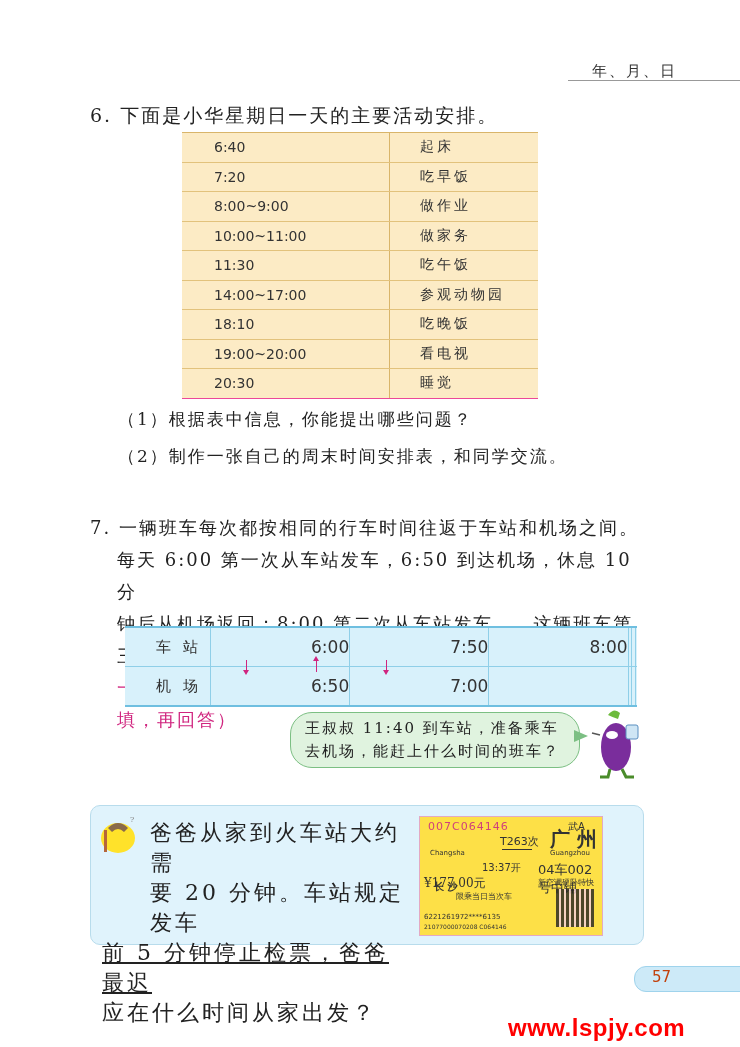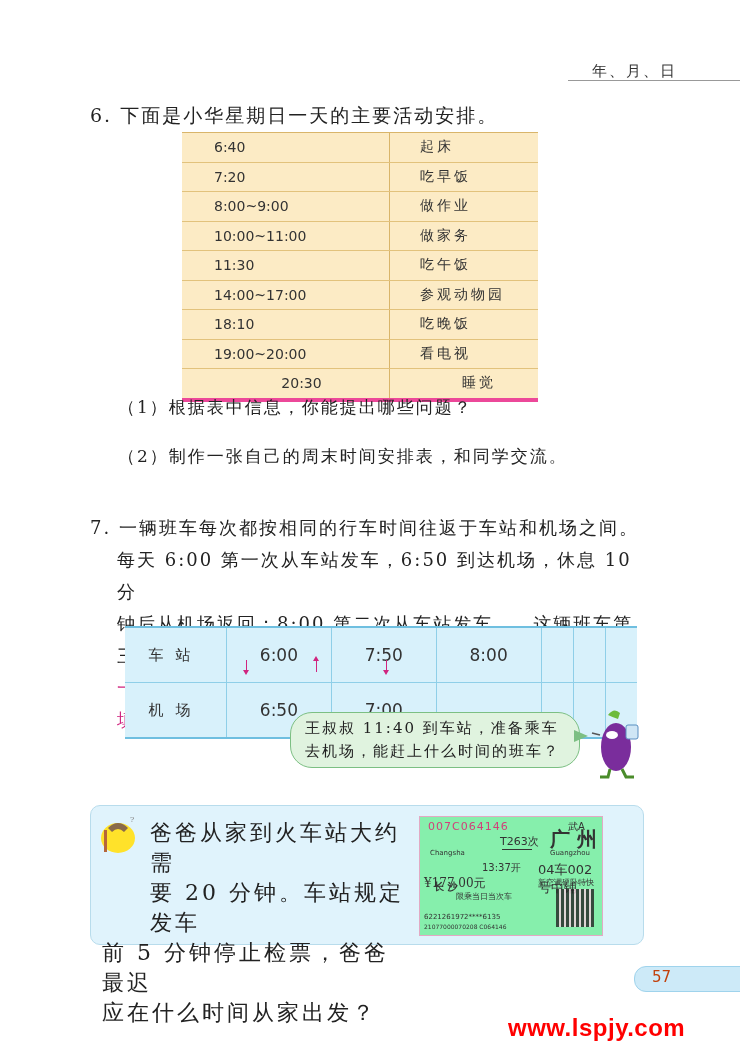--- a/index.html
+++ b/index.html
@@ -4,38 +4,38 @@
 <style>
   html,body{margin:0;padding:0;background:#fff;}
   body{width:740px;height:1047px;position:relative;overflow:hidden;font-family:"DejaVu Serif","Liberation Serif",serif;color:#222;}
   .abs{position:absolute;}
   .header-tag{left:592px;top:62px;font-size:15px;letter-spacing:2px;color:#333;}
   .header-rule{left:568px;top:80px;width:172px;height:1px;background:#999;}
   .q-title{font-size:19px;letter-spacing:2px;line-height:32px;}
   table.sched{position:absolute;left:182px;top:132px;width:356px;border-collapse:collapse;background:#fcebc5;}
   table.sched td{border-bottom:1px solid #e2c27c;height:28.5px;padding:0;font-size:14px;}
   table.sched tr:first-child td{border-top:1px solid #d9b56a;}
-  table.sched tr:last-child td{border-bottom:4px solid #ec4899;text-align:center;}
+  table.sched tr:last-child td{border-bottom:1px solid #ec4899;}
   table.sched td.t{width:175px;padding-left:32px;font-family:"DejaVu Sans","Liberation Sans",sans-serif;color:#333;border-right:1px solid #d9b56a;}
   table.sched td.a{padding-left:30px;letter-spacing:3px;color:#333;}
   .sub{left:118px;font-size:17px;letter-spacing:2px;}
   .q7{left:90px;top:496px;width:560px;font-size:18px;line-height:32px;letter-spacing:2px;margin-top:16px;}
   .q7 .ind{display:block;padding-left:27px;}
   .pink{color:#d0257f;}
   table.bus{position:absolute;left:125px;top:626px;width:512px;border-collapse:collapse;background:#d8f1fb;}
-  table.bus td{border-left:1px solid #8fcfe8;height:38px;text-align:center;font-size:17px;font-family:"DejaVu Sans","Liberation Sans",sans-serif;color:#333;padding:8px;position:relative;}
+  table.bus td{border-left:1px solid #8fcfe8;height:38px;text-align:right;font-size:17px;font-family:"DejaVu Sans","Liberation Sans",sans-serif;color:#333;padding:0;position:relative;}
   table.bus tr:first-child td{border-top:2px solid #6fbfe0;border-bottom:1px solid #8fcfe8;}
   table.bus tr:last-child td{border-bottom:2px solid #6fbfe0;}
   table.bus td:first-child{border-left:none;width:85px;font-family:"DejaVu Serif",serif;font-size:15px;letter-spacing:12px;}
   .arrow{position:absolute;width:1px;background:#d0257f;}
   .bubble{left:290px;top:712px;width:290px;height:56px;background:#e0f3df;border:1.5px solid #7cbf83;border-radius:22px;font-size:15px;line-height:23px;letter-spacing:2px;padding:4px 0 0 14px;box-sizing:border-box;}
   .bubble-tail{left:574px;top:730px;width:0;height:0;border-left:14px solid #7cbf83;border-top:6px solid transparent;border-bottom:6px solid transparent;}
   .panel{left:90px;top:805px;width:552px;height:138px;background:#e0f3fc;border:1px solid #b8dcec;border-radius:10px;}
   .panel-text{left:110px;top:818px;width:300px;font-size:22px;line-height:30px;letter-spacing:3px;}
-  .ticket{left:419px;top:816px;width:182px;height:118px;background:#86efac;border:1px solid #e3a9c4;font-size:10px;color:#333;font-family:"DejaVu Sans",sans-serif;}
+  .ticket{left:419px;top:816px;width:182px;height:118px;background:#fde047;border:1px solid #e3a9c4;font-size:10px;color:#333;font-family:"DejaVu Sans",sans-serif;}
   .page-num-pill{left:634px;top:966px;width:110px;height:24px;background:#cdeaf8;border:1px solid #9fd3ec;border-radius:12px 0 0 12px;}
   .page-num{left:652px;top:968px;font-size:15px;font-family:"DejaVu Sans","Liberation Sans",sans-serif;color:#c2410c;}
   .watermark{left:508px;top:1014px;font-size:24px;font-weight:bold;color:#ff0000;font-family:"Liberation Sans","DejaVu Sans",sans-serif;letter-spacing:0.5px;}
 </style>
 </head>
 <body>
 
 <div class="abs header-tag">年、月、日</div>
 <div class="abs header-rule"></div>
 
@@ -75,21 +75,21 @@
         <td class="t">19:00~20:00</td>
         <td class="a">看电视</td>
       </tr>
     <tr>
         <td class="t">20:30</td>
         <td class="a">睡觉</td>
       </tr>
   </tbody>
 </table>
 
-<div class="abs sub" style="top:396px;text-align:right;">（1）根据表中信息，你能提出哪些问题？</div>
+<div class="abs sub" style="top:408px;text-align:right;">（1）根据表中信息，你能提出哪些问题？</div>
 <div class="abs sub" style="top:445px;">（2）制作一张自己的周末时间安排表，和同学交流。</div>
 
 <div class="abs q7">
   <span>7. 一辆班车每次都按相同的行车时间往返于车站和机场之间。</span>
   <span class="ind">每天 6:00 第一次从车站发车，6:50 到达机场，休息 10 分</span>
   <span class="ind">钟后从机场返回；8:00 第二次从车站发车……这辆班车第</span>
   <span class="ind"><span>三次从车站发车是什么时间？第四、五次呢？</span><span class="pink">（先在表中填一</span></span>
   <span class="ind pink">填，再回答）</span>
 </div>
 
@@ -141,21 +141,21 @@
 <div class="abs panel"></div>
 <svg class="abs" style="left:96px;top:812px;" width="44" height="44">
   <ellipse cx="22" cy="26" rx="17" ry="15" fill="#ffe22a"></ellipse>
   <path d="M12 16 Q22 6 32 16 L28 20 Q22 14 16 20Z" fill="#8a6a4a"></path>
   <rect x="8" y="18" width="3" height="22" fill="#b5653a"></rect>
   <text x="34" y="10" font-size="8" fill="#888">?</text>
 </svg>
 <div class="abs panel-text">
   <div style="padding-left:40px;">爸爸从家到火车站大约需</div>
   <div style="padding-left:40px;">要 20 分钟。车站规定发车</div>
-  <div style="margin-left:-8px;">前 5 分钟停止检票，爸爸最迟</div>
+  <div style="margin-left:-8px;text-decoration:underline;">前 5 分钟停止检票，爸爸最迟</div>
   <div style="margin-left:-8px;">应在什么时间从家出发？</div>
 </div>
 
 <div class="abs ticket">
   <div class="abs" style="left:8px;top:3px;color:#d0407a;font-size:11px;letter-spacing:1px;">007C064146</div>
   <div class="abs" style="left:148px;top:3px;font-size:10px;">武A</div>
   <div class="abs" style="left:14px;top:15px;font-size:10px;font-weight:bold;margin-top:48px;">长 沙</div>
   <div class="abs" style="left:10px;top:32px;font-size:7px;">Changsha</div>
   <div class="abs" style="left:80px;top:17px;font-size:11px;">T263次</div>
   <div class="abs" style="left:82px;top:32px;width:30px;height:1px;background:#333;"></div>

